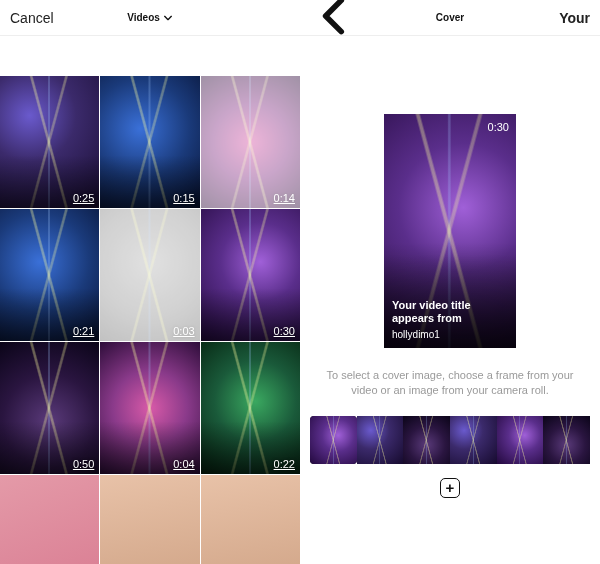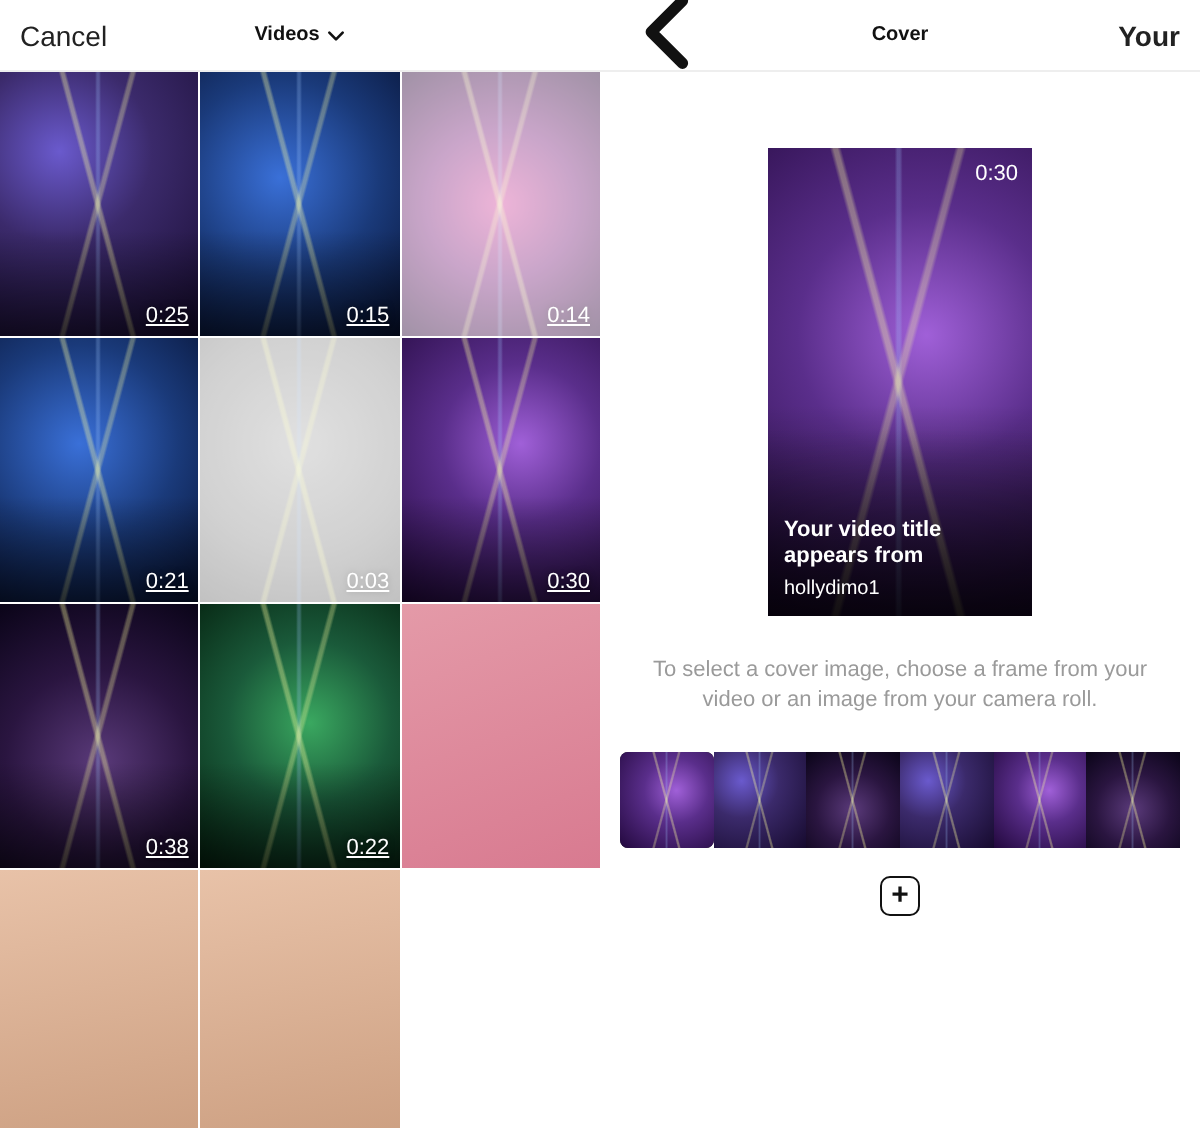--- a/index.html
+++ b/index.html
@@ -1,18 +1,18 @@
 <!DOCTYPE html>
 <html><head>
 <meta charset="utf-8">
 <style>
   * { box-sizing: border-box; margin: 0; padding: 0; }
   html, body { width: 600px; height: 564px; font-family: -apple-system, Helvetica, Arial, sans-serif; background: #fff; overflow: hidden; }
   .screens { display: flex; width: 600px; height: 564px; }
-  .screen { width: 300px; height: 564px; display: flex; flex-direction: column; position: relative; }
+  .screen { width: 300px; height: 564px; display: flex; flex-direction: column; position: relative; gap: 40px; }
   .header { height: 36px; display: flex; align-items: center; justify-content: space-between; padding: 0 10px; border-bottom: 1px solid #eee; }
   .hdr-left, .hdr-right { font-size: 14px; color: #222; min-width: 50px; }
   .hdr-right { text-align: right; font-weight: 600; }
   .hdr-title { font-size: 10px; font-weight: 600; color: #111; display: flex; align-items: center; gap: 3px; }
   .chev { width: 10px; height: 10px; display: inline-block; }
   .chev svg { width: 100%; height: 100%; }
   .grid { flex: 1; display: grid; grid-template-columns: repeat(3,1fr); grid-auto-rows: 132px; gap: 1px; background: #fff; overflow: hidden; }
   .thumb { position: relative; overflow: hidden; }
   .thumb .dur { position: absolute; right: 5px; bottom: 4px; color: #fff; font-size: 11px; font-weight: 500; text-shadow: 0 0 3px rgba(0,0,0,.6); text-decoration: underline; }
   .thumb.fade::after { content: ""; position: absolute; inset: 0; background: rgba(255,255,255,.55); }
@@ -87,21 +87,25 @@
         <div class="thumb fade">
           <div class="concert c-grey beams"></div>
           <div class="dur">0:03</div>
         </div>
         <div class="thumb">
           <div class="concert c-purple2 beams vgrad"></div>
           <div class="dur">0:30</div>
         </div>
         <div class="thumb">
           <div class="concert c-dark beams vgrad"></div>
-          <div class="dur">0:38</div>
+          <div class="dur">0:50</div>
+        </div>
+        <div class="thumb">
+          <div class="concert c-magenta beams vgrad"></div>
+          <div class="dur">0:04</div>
         </div>
         <div class="thumb">
           <div class="concert c-green beams vgrad"></div>
           <div class="dur">0:22</div>
         </div>
         <div class="thumb">
           <div class="concert c-pink"></div>
         </div>
         <div class="thumb">
           <div class="concert c-skin"></div>

